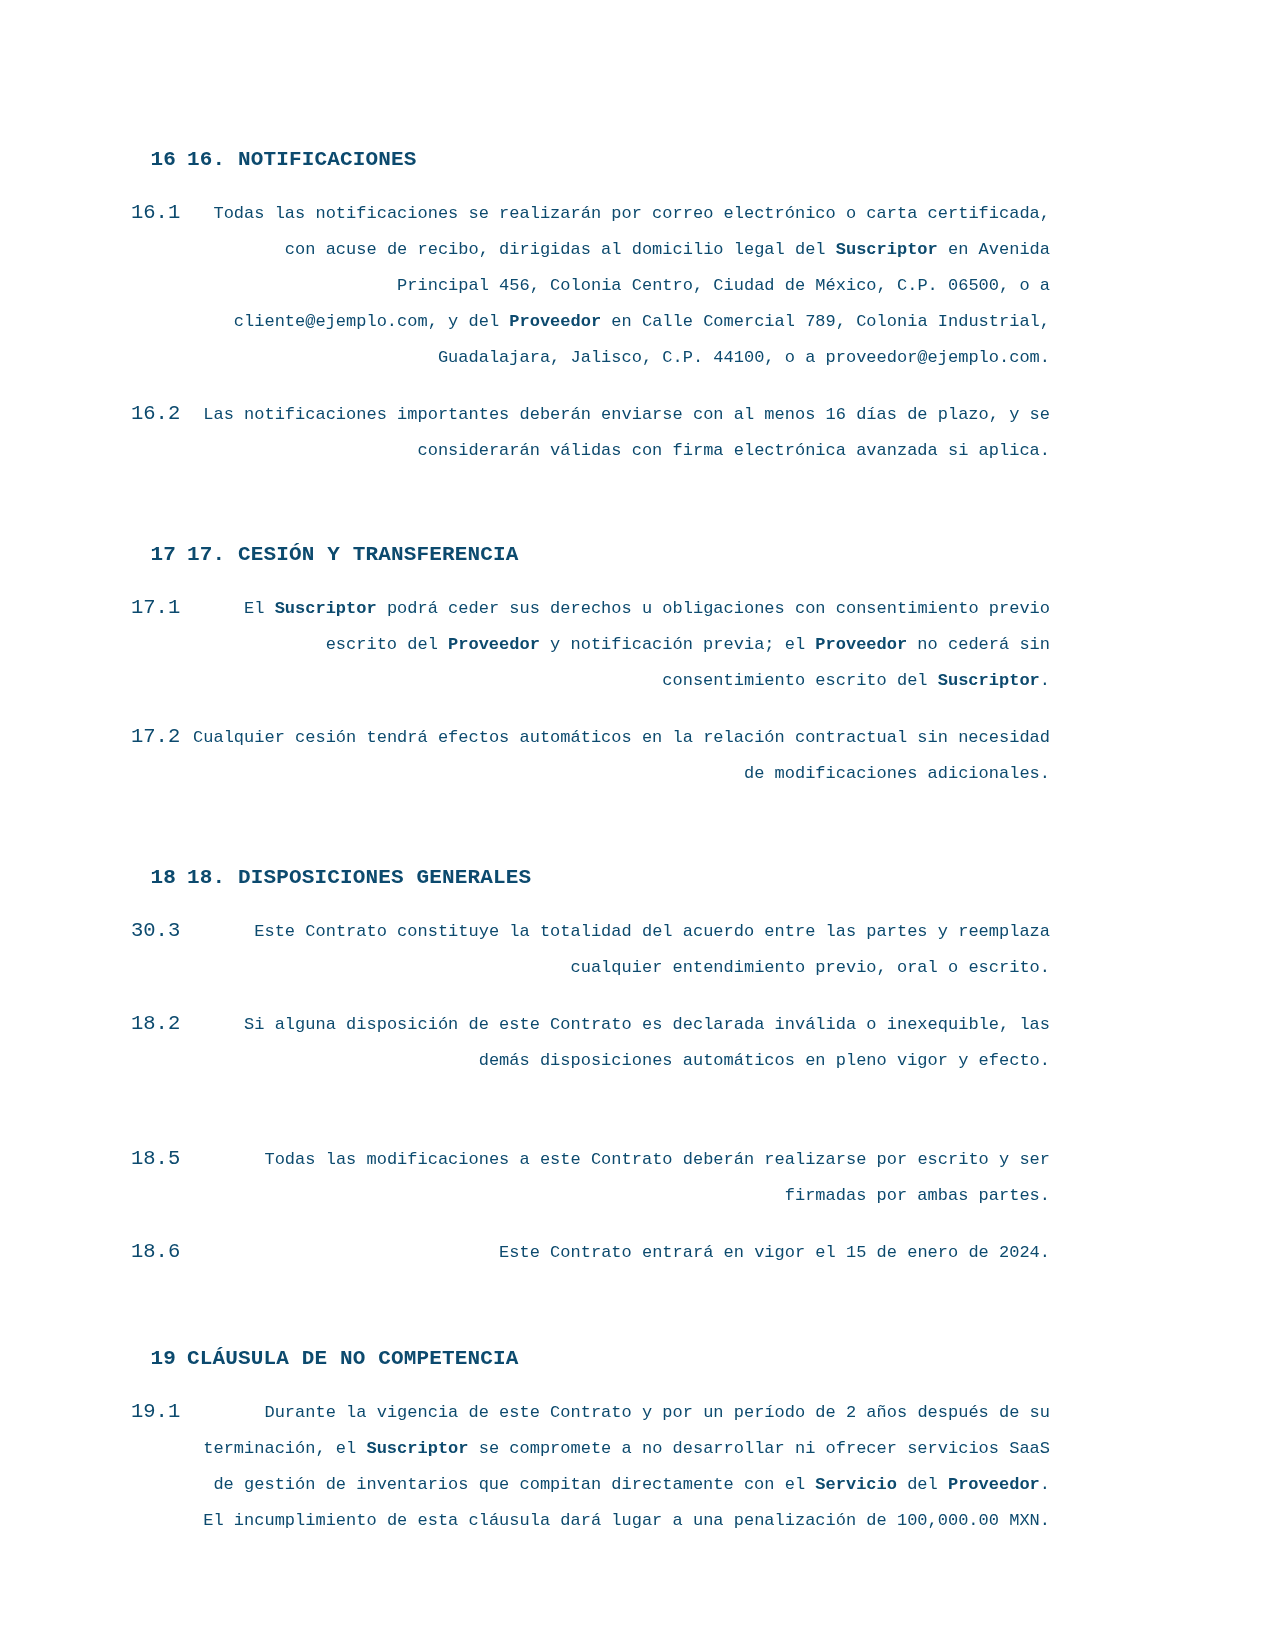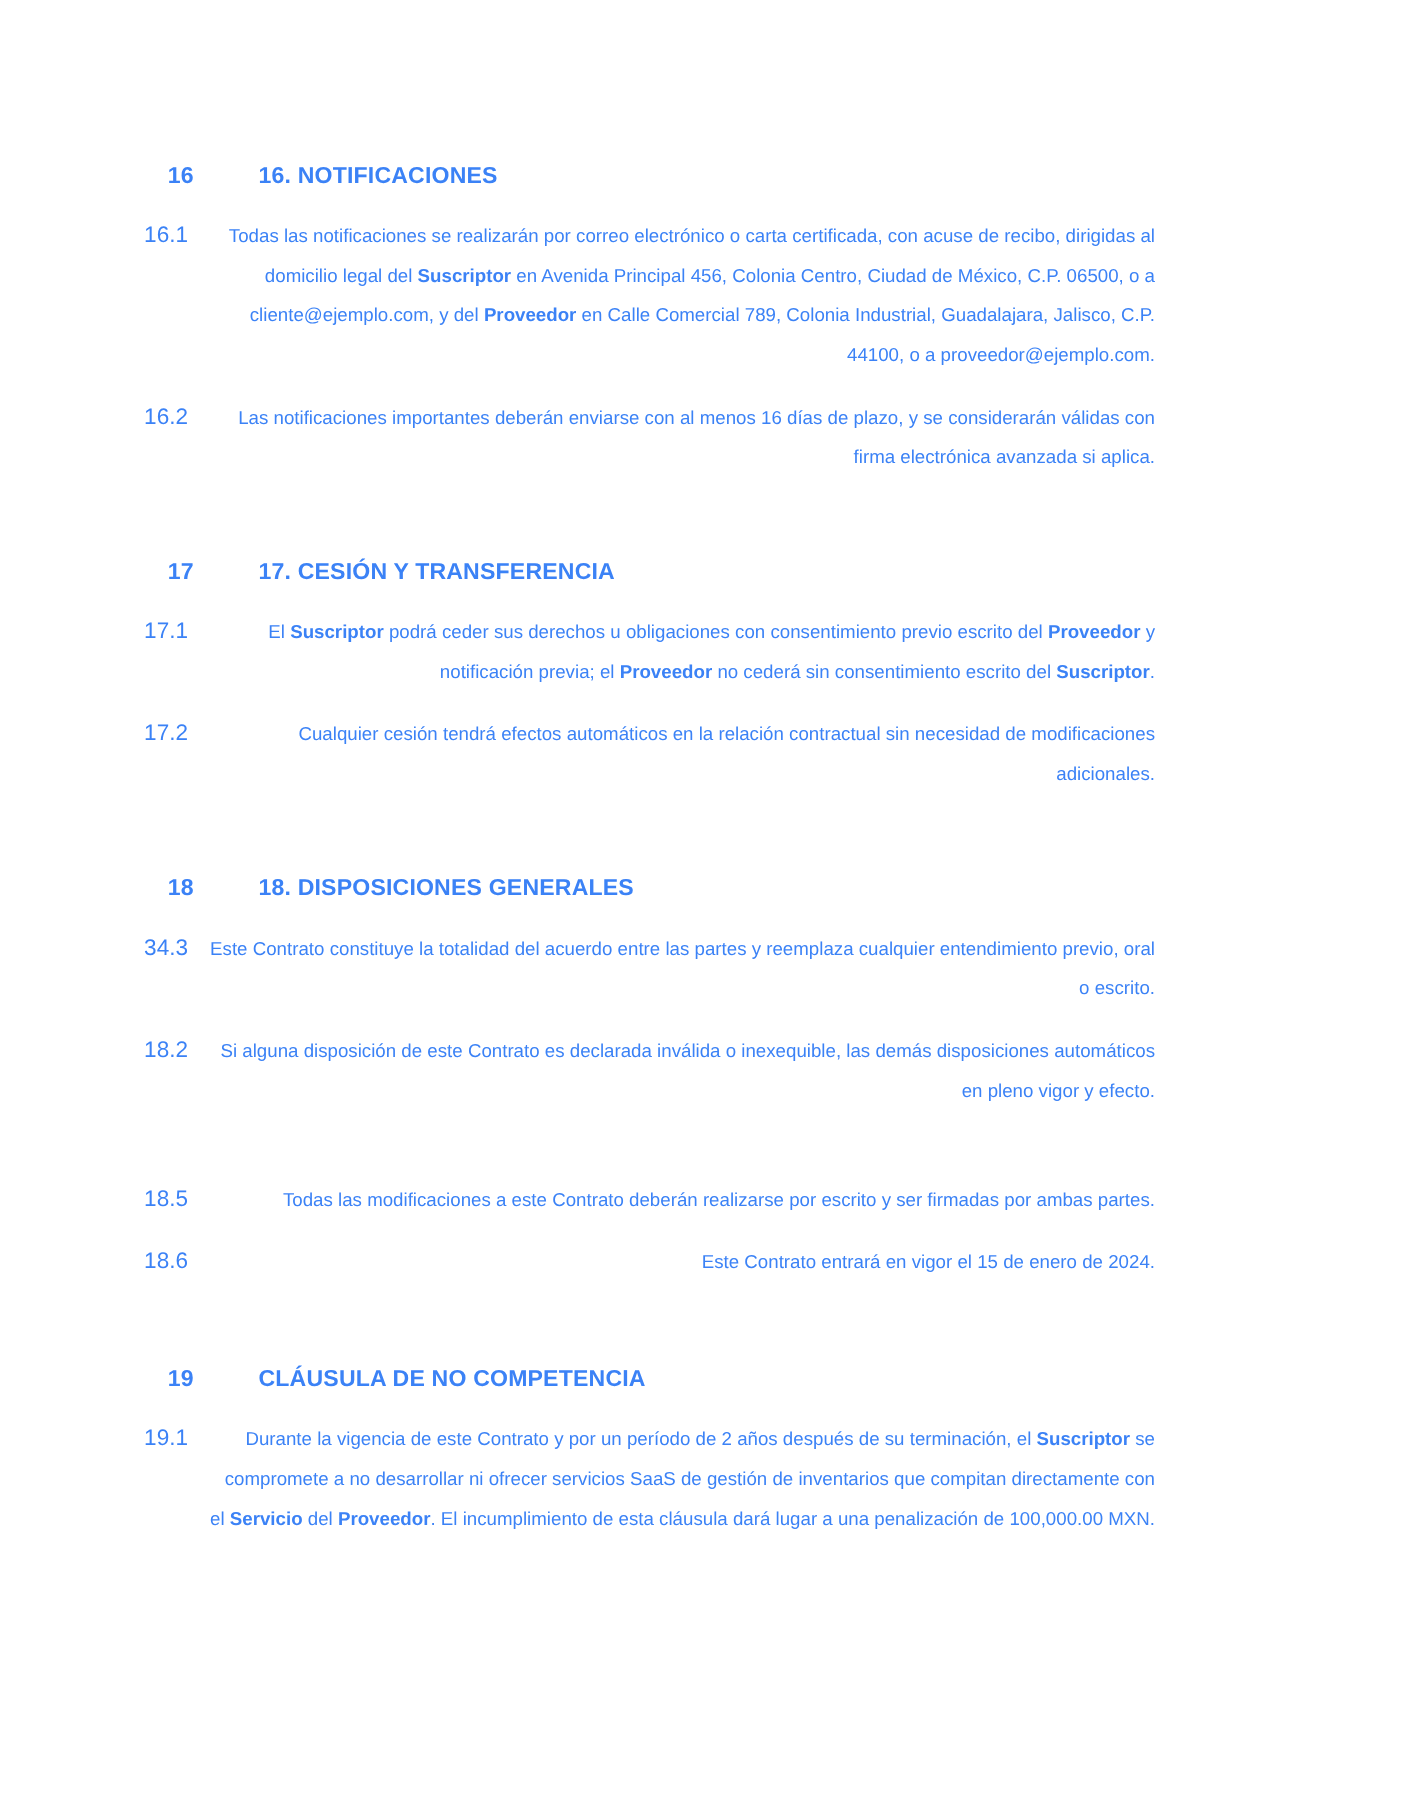--- a/index.html
+++ b/index.html
@@ -6,22 +6,22 @@
     margin: 0;
     padding: 0;
     background: #ffffff;
   }
   .page {
     position: relative;
     width: 1275px;
     height: 1650px;
     background: #ffffff;
     margin: 0 auto;
-    font-family: Liberation Sans, sans-serif;
-    color: #3b82f6;
+    font-family: Liberation Mono, monospace;
+    color: #0c4a6e;
     box-sizing: border-box;
     padding: 0;
     overflow: hidden;
   }
   .content {
     position: absolute;
     left: 131px;
     top: 148px;
     width: 930px;
   }
@@ -41,21 +41,20 @@
     font-size: 21px;
     letter-spacing: 0.1px;
     padding-right: 11px;
     box-sizing: border-box;
   }
   .section-heading .sec-title {
     font-weight: bold;
     font-size: 21px;
     letter-spacing: 0.15px;
     white-space: pre;
-    margin-left: 48px;
   }
 
   
   .clause {
     display: flex;
     align-items: baseline;
     margin: 0;
   }
   .clause .cl-num {
     width: 56px;
@@ -117,21 +116,21 @@
         <span class="cl-num">17.2</span>
         <span class="cl-body"><span>Cualquier cesión tendrá efectos automáticos en la relación contractual sin necesidad de modificaciones adicionales.</span></span>
       </div>
       <div class="gap-section"></div>
       <div class="section-heading">
         <span class="sec-num">18</span>
         <span class="sec-title">18. DISPOSICIONES GENERALES</span>
       </div>
       <div class="gap-heading-to-clause"></div>
       <div class="clause">
-        <span class="cl-num">34.3</span>
+        <span class="cl-num">30.3</span>
         <span class="cl-body"><span>Este Contrato constituye la totalidad del acuerdo entre las partes y reemplaza cualquier entendimiento previo, oral o escrito.</span></span>
       </div>
       <div class="gap-between-clauses"></div>
       <div class="clause">
         <span class="cl-num">18.2</span>
         <span class="cl-body"><span>Si alguna disposición de este Contrato es declarada inválida o inexequible, las demás disposiciones automáticos en pleno vigor y efecto.</span></span>
       </div>
       <div class="gap-between-clauses"></div>
       <div class="gap-between-clauses"></div>
       <div class="gap-between-clauses"></div>

